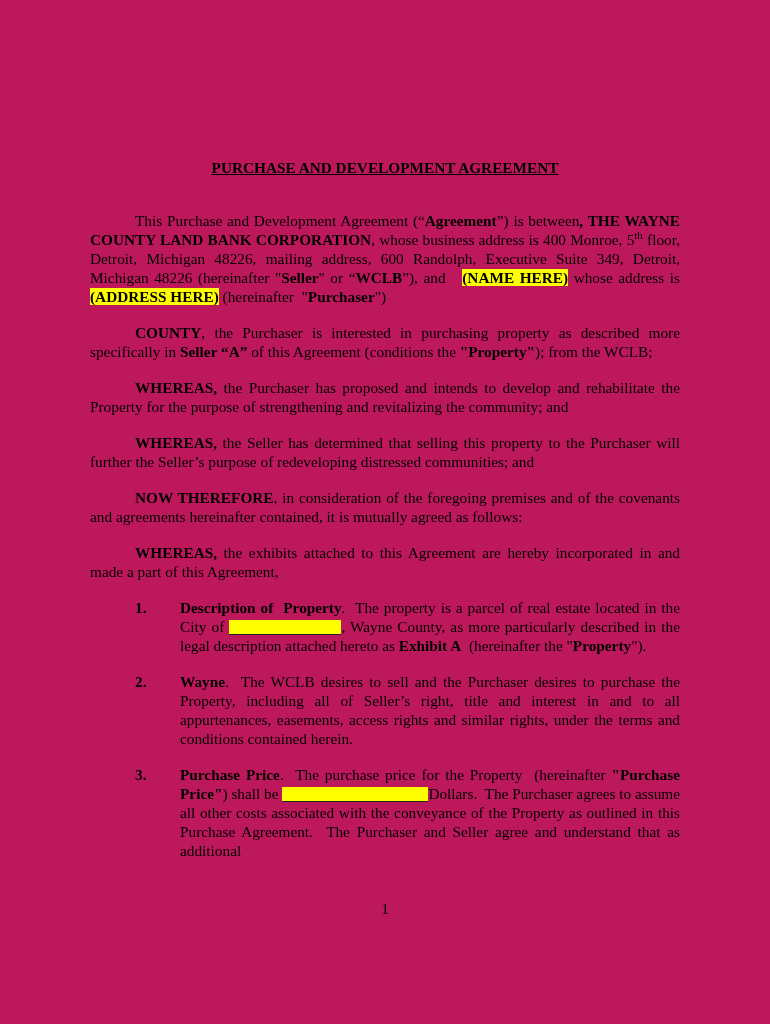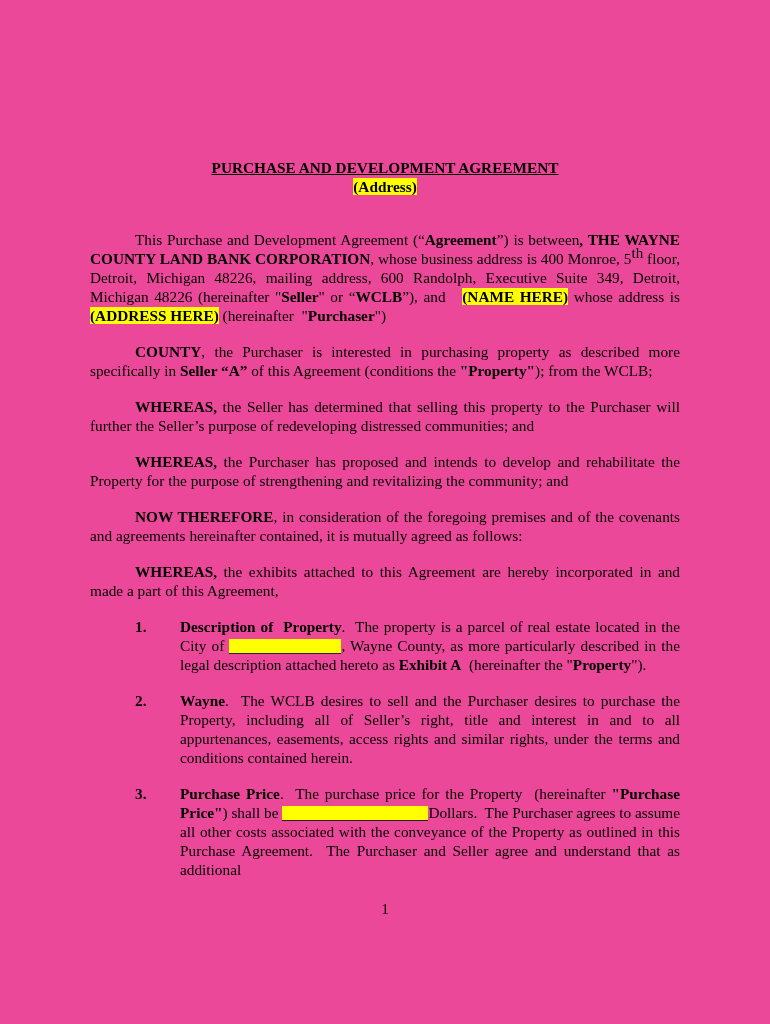--- a/index.html
+++ b/index.html
@@ -2,21 +2,21 @@
 <html><head>
 <meta charset="utf-8">
 <style>
   * { margin: 0; padding: 0; box-sizing: border-box; }
   html, body { background: #ffffff; }
   .page {
     position: relative;
     width: 770px;
     height: 1024px;
     margin: 0 auto;
-    background: #ec4899;
+    background: #be185d;
     color: #000000;
     font-family: "Liberation Serif", serif;
     font-size: 15.3px;
     line-height: 19px;
     padding: 158px 90px 0 90px;
     overflow: hidden;
   }
   .title-block { text-align: center; margin-bottom: 34px; }
   .title-line { font-weight: bold; }
   .title-line .u-inline { text-decoration: underline; }
@@ -24,21 +24,21 @@
     text-align: justify;
     margin-bottom: 17px;
     white-space: pre-wrap;
   }
   .para.indent { text-indent: 45px; }
   .para.list { padding-left: 90px; position: relative; }
   .num { position: absolute; left: 45px; top: 0; font-weight: bold; }
   .b { font-weight: bold; }
   .u { }
   .hl { background: #ffff00; }
-  .sup { vertical-align: super; font-size: 15px; line-height: 0; }
+  .sup { vertical-align: super; font-size: 11px; line-height: 0; }
   .blank {
     display: inline-block;
     background: #ffff00;
     border-bottom: 1px solid #222222;
     height: 15px;
     vertical-align: text-bottom;
   }
   .page-number {
     position: absolute;
     top: 899px;
@@ -46,28 +46,27 @@
     width: 100%;
     text-align: center;
   }
 </style>
 </head>
 <body>
 
 <div class="page">
   <div class="title-block">
     <div class="title-line"><span class="u-inline">PURCHASE AND DEVELOPMENT AGREEMENT</span></div>
-    <div class="title-line"><span class="hl">(Address)</span></div>
   </div>
 
   <div>
       <div class="para indent"><span>This Purchase and Development Agreement (“</span><span class="b">Agreement</span><span>”) is between</span><span class="b">, THE WAYNE COUNTY LAND BANK CORPORATION</span><span>, whose business address is 400 Monroe, 5</span><span class="sup">th</span><span> floor, Detroit, Michigan 48226, mailing address, 600 Randolph, Executive Suite 349, Detroit, Michigan 48226 (hereinafter "</span><span class="b">Seller</span><span>" or “</span><span class="b">WCLB</span><span>”), and   </span><span class="b hl">(NAME HERE)</span><span> whose address is </span><span class="b hl">(ADDRESS HERE)</span><span> (hereinafter  "</span><span class="b">Purchaser</span><span>")</span></div>
       <div class="para indent"><span class="b">COUNTY</span><span>, the Purchaser is interested in purchasing property as described more specifically in </span><span class="b">Seller “A”</span><span> of this Agreement (conditions the </span><span class="b">"Property"</span><span>); from the WCLB;</span></div>
+      <div class="para indent"><span class="b">WHEREAS,</span><span> the Purchaser has proposed and intends to develop and rehabilitate the Property for the purpose of strengthening and revitalizing the community; and</span></div>
       <div class="para indent"><span class="b">WHEREAS,</span><span> the Seller has determined that selling this property to the Purchaser will  further the Seller’s purpose of redeveloping distressed communities; and</span></div>
-      <div class="para indent"><span class="b">WHEREAS,</span><span> the Purchaser has proposed and intends to develop and rehabilitate the Property for the purpose of strengthening and revitalizing the community; and</span></div>
       <div class="para indent"><span class="b">NOW THEREFORE</span><span>, in consideration of the foregoing premises and of the covenants and agreements hereinafter contained, it is mutually agreed as follows:</span></div>
       <div class="para indent"><span class="b">WHEREAS,</span><span> the exhibits attached to this Agreement are hereby incorporated in and made a part of this Agreement,</span></div>
       <div class="para list"><span class="num">1.</span><span class="b u">Description of  Property</span><span>.  The property is a parcel of real estate located in the City of </span><span class="blank" style="width: 112px;"></span><span>, Wayne County, as more particularly described in the legal description attached hereto as </span><span class="b">Exhibit A</span><span>  (hereinafter the "</span><span class="b">Property</span><span>").</span></div>
       <div class="para list"><span class="num">2.</span><span class="b u">Wayne</span><span>.  The WCLB desires to sell and the Purchaser desires to purchase the Property, including all of Seller’s right, title and interest in and to all appurtenances, easements, access rights and similar rights, under the terms and conditions contained herein.</span></div>
       <div class="para list"><span class="num">3.</span><span class="b u">Purchase Price</span><span>.  The purchase price for the Property  (hereinafter </span><span class="b">"Purchase Price"</span><span>) shall be </span><span class="blank" style="width: 146px;"></span><span>Dollars.  The Purchaser agrees to assume all other costs associated with the conveyance of the Property as outlined in this Purchase Agreement.  The Purchaser and Seller agree and understand that as additional</span></div>
     </div>
 
   <div class="page-number">1</div>
 </div>
 

